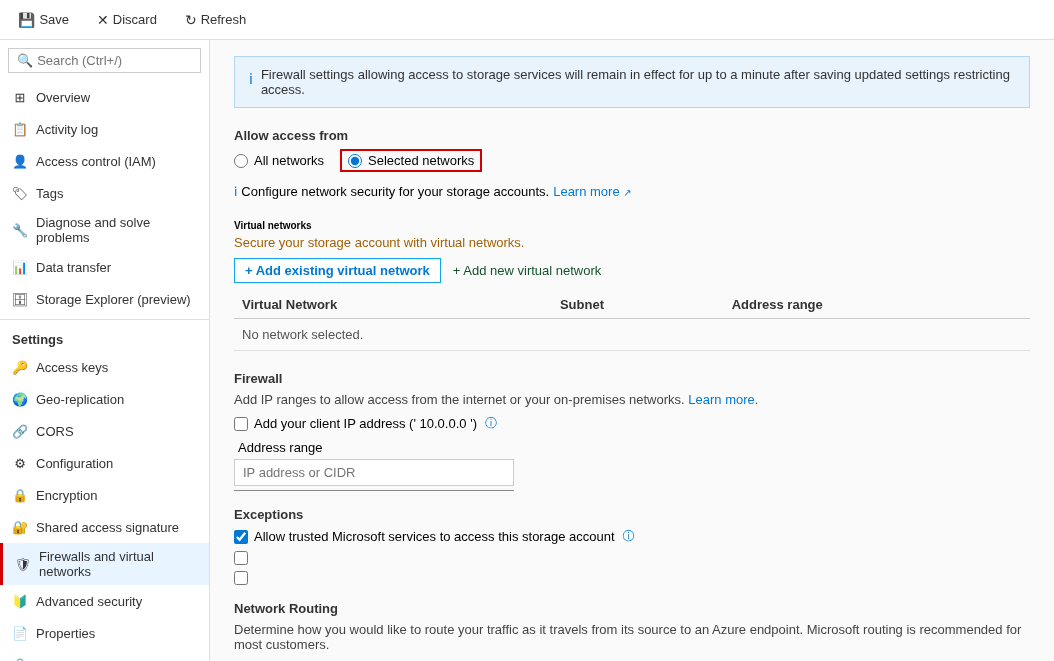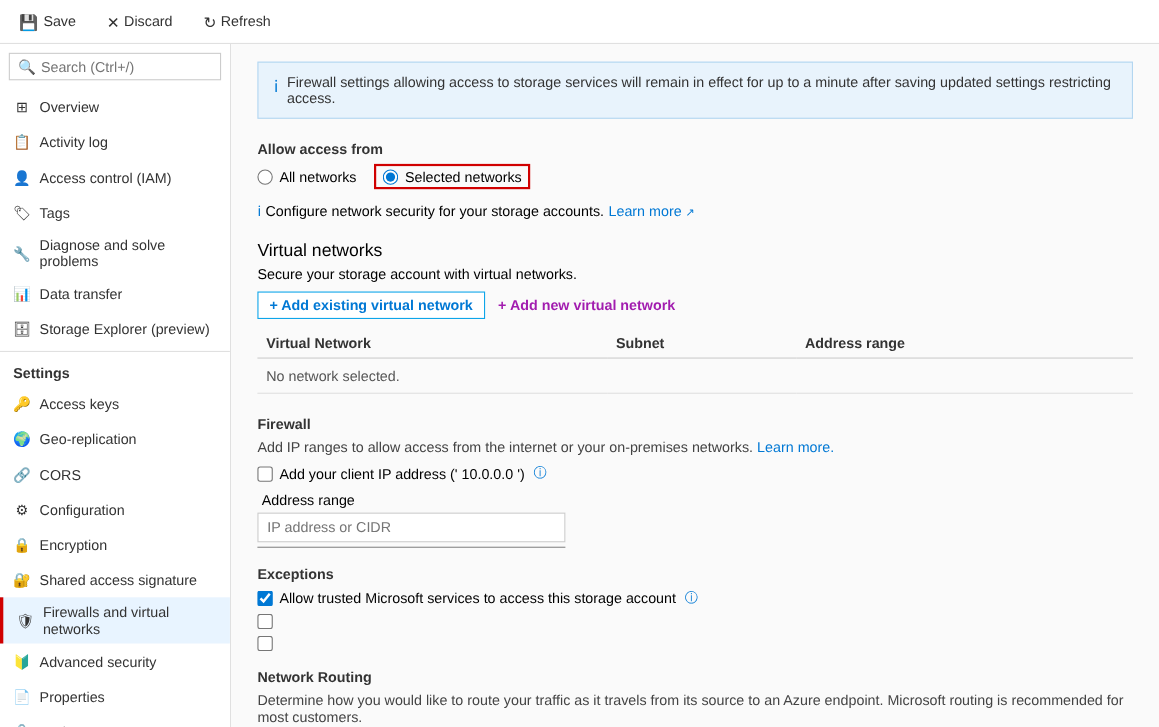--- a/index.html
+++ b/index.html
@@ -66,28 +66,28 @@
     .selected-networks-highlight {
       border: 2px solid #d00000; display: inline-flex; align-items: flex-end; gap: 4px; padding: 2px 6px;
     }
 
     
     .configure-row { display: flex; align-items: center; gap: 4px; margin-bottom: 14px; font-size: 13px; }
     .link { color: #0078d4; text-decoration: none; cursor: pointer; }
     .ext-icon { font-size: 10px; }
 
     
-    .vnet-header { font-weight: 400; margin-bottom: 4px; font-size: 16px; }
-    .vnet-desc { color: #000000; margin-bottom: 8px; font-size: 13px; }
+    .vnet-header { font-weight: 700; margin-bottom: 4px; font-size: 10px; }
+    .vnet-desc { color: #a16207; margin-bottom: 8px; font-size: 13px; }
     .vnet-actions { display: flex; align-items: center; gap: 12px; margin-bottom: 8px; }
     .vnet-btn {
       border: 1px solid #0ea5e9; color: #0078d4; background: #fff; cursor: pointer;
       padding: 4px 10px; font-size: 13px; font-weight: 700;
     }
-    .vnet-btn-plain { color: #a21caf; background: none; border: none; cursor: pointer; font-size: 13px; font-weight: bold; }
+    .vnet-btn-plain { color: #14532d; background: none; border: none; cursor: pointer; font-size: 13px; }
     .vnet-table { width: 100%; border-collapse: collapse; margin-bottom: 16px; }
     .vnet-table th { text-align: left; padding: 6px 8px; font-weight: 600; border-bottom: 1px solid #ccc; color: #333; }
     .vnet-table td { padding: 8px 8px; color: #555; }
     .vnet-table tr:last-child td { border-bottom: 1px solid #e0e0e0; }
 
     
     .firewall-section { margin-bottom: 16px; }
     .checkbox-row { display: flex; align-items: center; gap: 6px; margin-bottom: 6px; }
     .checkbox-row input[type=checkbox] { width: 14px; height: 14px; accent-color: #0078d4; }
     .info-sm { color: #0078d4; font-size: 12px; cursor: pointer; margin-left: 2px; }

